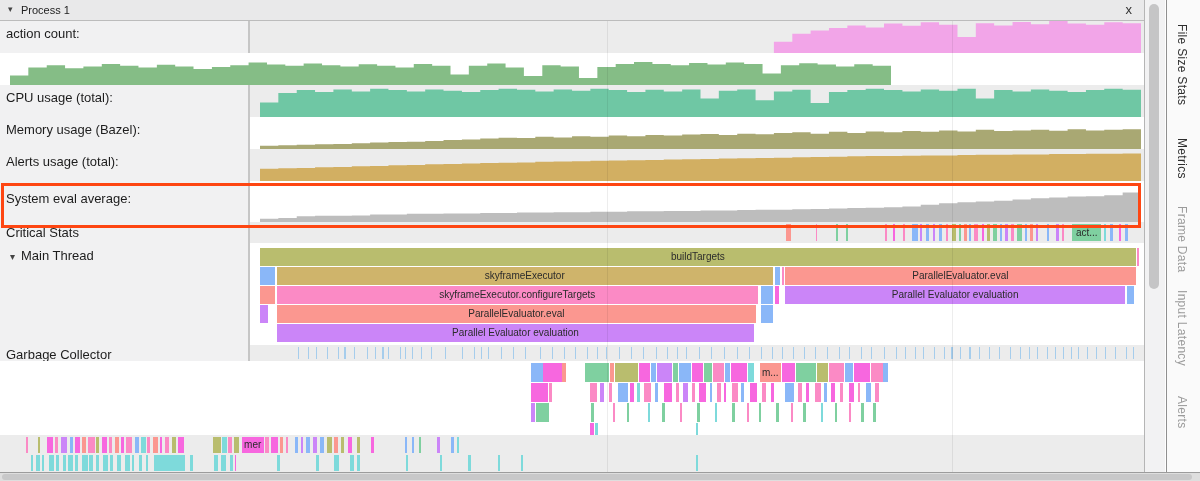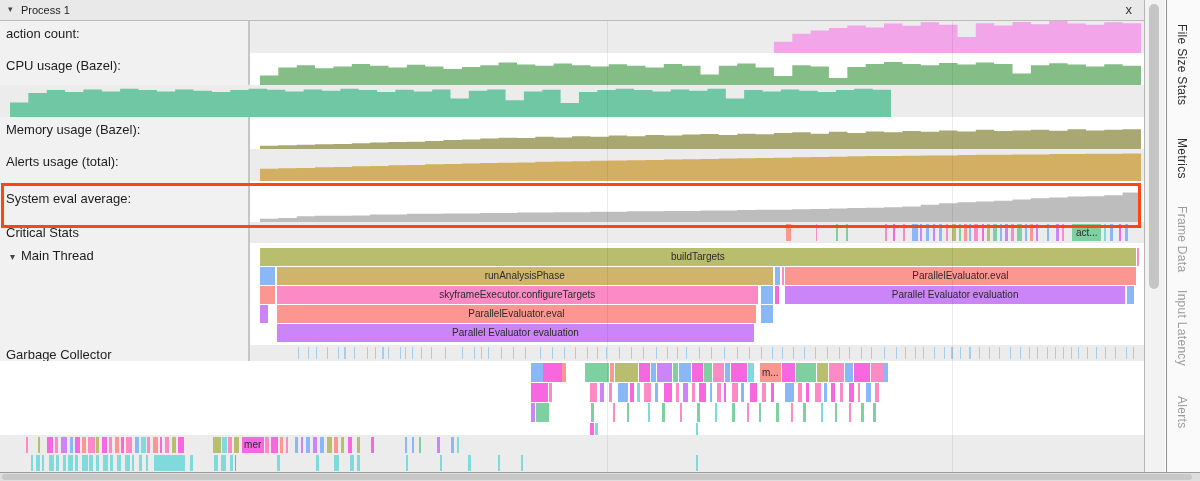--- a/index.html
+++ b/index.html
@@ -51,31 +51,31 @@
         <div class="cell alt">
             <div class="inner">
               <svg viewBox="0 0 1000 100" preserveAspectRatio="none" width="100%" height="100%" style="display:block">
                 <polygon points="0,100 0.0,100.0 20.8,100.0 20.8,100.0 41.7,100.0 41.7,100.0 62.5,100.0 62.5,100.0 83.3,100.0 83.3,100.0 104.2,100.0 104.2,100.0 125.0,100.0 125.0,100.0 145.8,100.0 145.8,100.0 166.7,100.0 166.7,100.0 187.5,100.0 187.5,100.0 208.3,100.0 208.3,100.0 229.2,100.0 229.2,100.0 250.0,100.0 250.0,100.0 270.8,100.0 270.8,100.0 291.7,100.0 291.7,100.0 312.5,100.0 312.5,100.0 333.3,100.0 333.3,100.0 354.2,100.0 354.2,100.0 375.0,100.0 375.0,100.0 395.8,100.0 395.8,100.0 416.7,100.0 416.7,100.0 437.5,100.0 437.5,100.0 458.3,100.0 458.3,100.0 479.2,100.0 479.2,100.0 500.0,100.0 500.0,100.0 520.8,100.0 520.8,100.0 541.7,100.0 541.7,100.0 562.5,100.0 562.5,100.0 583.3,100.0 583.3,65.0 604.2,65.0 604.2,40.0 625.0,40.0 625.0,30.0 645.8,30.0 645.8,22.0 666.7,22.0 666.7,14.0 687.5,14.0 687.5,20.0 708.3,20.0 708.3,8.0 729.2,8.0 729.2,15.0 750.0,15.0 750.0,4.0 770.8,4.0 770.8,12.0 791.7,12.0 791.7,50.0 812.5,50.0 812.5,7.0 833.3,7.0 833.3,14.0 854.2,14.0 854.2,3.0 875.0,3.0 875.0,10.0 895.8,10.0 895.8,0.0 916.7,0.0 916.7,8.0 937.5,8.0 937.5,12.0 958.3,12.0 958.3,4.0 979.2,4.0 979.2,7.0 1000.0,7.0 1000,100" fill="#f2a5e8"></polygon>
               </svg>
             </div>
           </div>
       </div>
 
       <div class="row" style="top:32px;height:32px">
-        <div class="lbl"><span>CPU usage (Bazel):</span></div>
         <div class="cell">
             <div class="inner">
               <svg viewBox="0 0 1000 100" preserveAspectRatio="none" width="100%" height="100%" style="display:block">
                 <polygon points="0,100 0.0,70.0 20.8,70.0 20.8,45.0 41.7,45.0 41.7,38.0 62.5,38.0 62.5,48.0 83.3,48.0 83.3,42.0 104.2,42.0 104.2,34.0 125.0,34.0 125.0,40.0 145.8,40.0 145.8,45.0 166.7,45.0 166.7,37.0 187.5,37.0 187.5,42.0 208.3,42.0 208.3,50.0 229.2,50.0 229.2,44.0 250.0,44.0 250.0,38.0 270.8,38.0 270.8,30.0 291.7,30.0 291.7,36.0 312.5,36.0 312.5,40.0 333.3,40.0 333.3,33.0 354.2,33.0 354.2,38.0 375.0,38.0 375.0,42.0 395.8,42.0 395.8,35.0 416.7,35.0 416.7,40.0 437.5,40.0 437.5,45.0 458.3,45.0 458.3,34.0 479.2,34.0 479.2,40.0 500.0,40.0 500.0,67.0 520.8,67.0 520.8,40.0 541.7,40.0 541.7,33.0 562.5,33.0 562.5,45.0 583.3,45.0 583.3,72.0 604.2,72.0 604.2,38.0 625.0,38.0 625.0,42.0 645.8,42.0 645.8,78.0 666.7,78.0 666.7,44.0 687.5,44.0 687.5,34.0 708.3,34.0 708.3,28.0 729.2,28.0 729.2,34.0 750.0,34.0 750.0,38.0 770.8,38.0 770.8,31.0 791.7,31.0 791.7,36.0 812.5,36.0 812.5,30.0 833.3,30.0 833.3,34.0 854.2,34.0 854.2,64.0 875.0,64.0 875.0,38.0 895.8,38.0 895.8,32.0 916.7,32.0 916.7,36.0 937.5,36.0 937.5,42.0 958.3,42.0 958.3,35.0 979.2,35.0 979.2,40.0 1000.0,40.0 1000,100" fill="#85bd86"></polygon>
               </svg>
             </div>
           </div>
       </div>
 
       <div class="row" style="top:64px;height:32px">
+        <div class="lbl"><span>CPU usage (total):</span></div>
         <div class="cell alt">
             <div class="inner">
               <svg viewBox="0 0 1000 100" preserveAspectRatio="none" width="100%" height="100%" style="display:block">
                 <polygon points="0,100 0.0,55.0 20.8,55.0 20.8,25.0 41.7,25.0 41.7,16.0 62.5,16.0 62.5,22.0 83.3,22.0 83.3,14.0 104.2,14.0 104.2,20.0 125.0,20.0 125.0,12.0 145.8,12.0 145.8,16.0 166.7,16.0 166.7,20.0 187.5,20.0 187.5,14.0 208.3,14.0 208.3,18.0 229.2,18.0 229.2,22.0 250.0,22.0 250.0,16.0 270.8,16.0 270.8,12.0 291.7,12.0 291.7,15.0 312.5,15.0 312.5,20.0 333.3,20.0 333.3,14.0 354.2,14.0 354.2,18.0 375.0,18.0 375.0,12.0 395.8,12.0 395.8,16.0 416.7,16.0 416.7,22.0 437.5,22.0 437.5,15.0 458.3,15.0 458.3,20.0 479.2,20.0 479.2,14.0 500.0,14.0 500.0,42.0 520.8,42.0 520.8,18.0 541.7,18.0 541.7,14.0 562.5,14.0 562.5,48.0 583.3,48.0 583.3,20.0 604.2,20.0 604.2,15.0 625.0,15.0 625.0,56.0 645.8,56.0 645.8,22.0 666.7,22.0 666.7,16.0 687.5,16.0 687.5,12.0 708.3,12.0 708.3,16.0 729.2,16.0 729.2,20.0 750.0,20.0 750.0,14.0 770.8,14.0 770.8,18.0 791.7,18.0 791.7,12.0 812.5,12.0 812.5,42.0 833.3,42.0 833.3,16.0 854.2,16.0 854.2,20.0 875.0,20.0 875.0,14.0 895.8,14.0 895.8,18.0 916.7,18.0 916.7,22.0 937.5,22.0 937.5,16.0 958.3,16.0 958.3,12.0 979.2,12.0 979.2,15.0 1000.0,15.0 1000,100" fill="#6fc7a4"></polygon>
               </svg>
             </div>
           </div>
       </div>
 
       <div class="row" style="top:96px;height:32px">
@@ -155,21 +155,21 @@
           </div>
       </div>
 
       <div class="row" style="top:222px;height:102px">
         <div class="lbl"><span class="tri">▾</span><span>Main Thread</span></div>
         <div class="cell">
             <div class="inner">
               <div class="block" style="left: 0%; width: 99.4%; top: 5px; height: 18px; line-height: 18px; background: rgb(185, 189, 110);">buildTargets</div>
               <div class="block" style="left: 99.5%; width: 0.3%; top: 5px; height: 18px; line-height: 18px; background: rgb(251, 138, 197);"></div>
               <div class="block" style="left: 0%; width: 1.7%; top: 24px; height: 18px; line-height: 18px; background: rgb(138, 183, 248);"></div>
-              <div class="block" style="left: 1.9%; width: 56.3%; top: 24px; height: 18px; line-height: 18px; background: rgb(207, 180, 107);">runAnalysisPhase</div>
+              <div class="block" style="left: 1.9%; width: 56.3%; top: 24px; height: 18px; line-height: 18px; background: rgb(207, 180, 107);">skyframeExecutor</div>
               <div class="block" style="left: 58.4%; width: 0.6%; top: 24px; height: 18px; line-height: 18px; background: rgb(138, 183, 248);"></div>
               <div class="block" style="left: 59.2%; width: 0.3%; top: 24px; height: 18px; line-height: 18px; background: rgb(251, 138, 197);"></div>
               <div class="block" style="left: 59.6%; width: 39.8%; top: 24px; height: 18px; line-height: 18px; background: rgb(251, 151, 144);">ParallelEvaluator.eval</div>
               <div class="block" style="left: 0%; width: 1.7%; top: 43px; height: 18px; line-height: 18px; background: rgb(251, 151, 144);"></div>
               <div class="block" style="left: 1.9%; width: 54.6%; top: 43px; height: 18px; line-height: 18px; background: rgb(251, 138, 197);">skyframeExecutor.configureTargets</div>
               <div class="block" style="left: 56.9%; width: 1.3%; top: 43px; height: 18px; line-height: 18px; background: rgb(138, 183, 248);"></div>
               <div class="block" style="left: 58.5%; width: 0.4%; top: 43px; height: 18px; line-height: 18px; background: rgb(247, 103, 223);"></div>
               <div class="block" style="left: 59.6%; width: 38.6%; top: 43px; height: 18px; line-height: 18px; background: rgb(203, 133, 248);">Parallel Evaluator evaluation</div>
               <div class="block" style="left: 98.4%; width: 0.8%; top: 43px; height: 18px; line-height: 18px; background: rgb(138, 183, 248);"></div>
               <div class="block" style="left: 0%; width: 0.9%; top: 62px; height: 18px; line-height: 18px; background: rgb(203, 133, 248);"></div>

